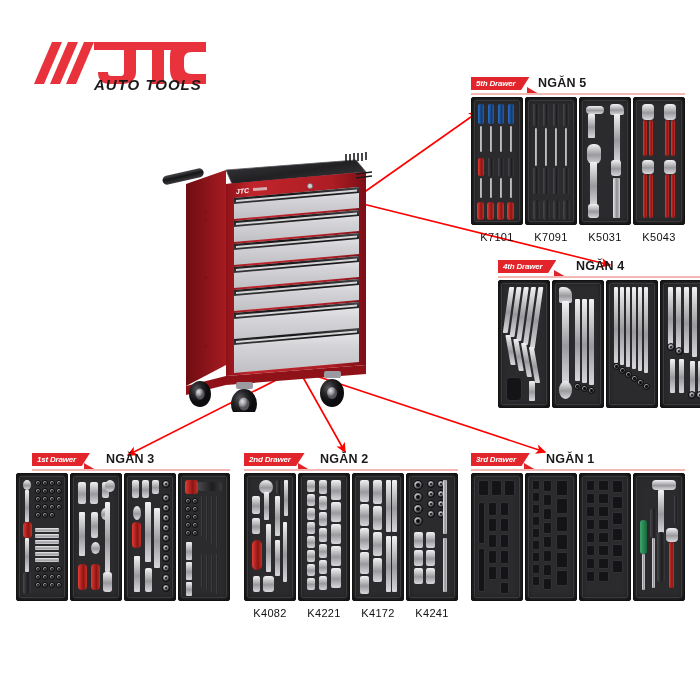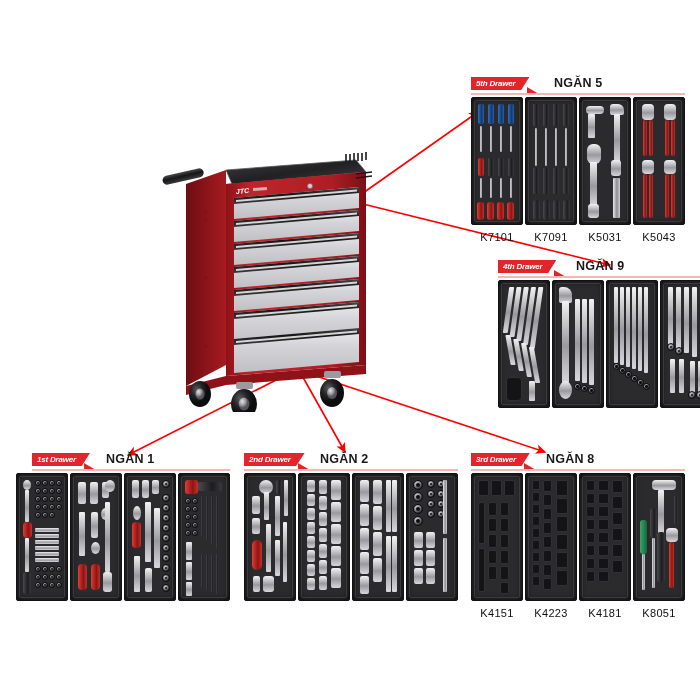--- a/index.html
+++ b/index.html
@@ -75,20 +75,37 @@
             background: radial-gradient(circle at 35% 30%, #cfcfd4 0%, #7d7d83 45%, #2a2a2d 75%, #151517 100%);
             border:1px solid #0d0d0f; }
   .socket i { position:absolute; inset:26%; border-radius:50%; background:#0c0c0e; display:block; }
   .slot { position:absolute; background:#141417; border:1px solid #313135; border-radius:2px; }
 </style>
 </head>
 <body>
 
 <div id="stage">
 
+  <div id="logo">
+    <svg width="180" height="56" viewBox="0 0 180 56">
+      <g fill="#E8323C">
+        <polygon points="2,48 20,6 30,6 12,48"></polygon>
+        <polygon points="18,48 36,6 46,6 28,48"></polygon>
+        <polygon points="34,48 52,6 62,6 44,48"></polygon>
+      </g>
+      <g fill="#E8323C">
+        <path d="M62,6 L104,6 L104,36 C104,44 98,48 90,48 L78,48 C70,48 66,44 66,36 L76,36 C76,39 77,40 80,40 L88,40 C91,40 92,39 92,36 L92,14 L62,14 Z"></path>
+        <path d="M100,6 L150,6 L150,14 L132,14 L132,48 L120,48 L120,14 L100,14 Z"></path>
+        <path d="M146,6 L174,6 L174,16 L160,16 C154,16 152,19 152,24 L152,30 C152,35 154,38 160,38 L174,38 L174,48 L150,48 C142,48 138,42 138,33 L138,21 C138,12 142,6 146,6 Z"></path>
+      </g>
+      <g fill="#1A1A1A" font-family="Liberation Sans, sans-serif" font-size="15" font-weight="bold" font-style="italic" letter-spacing="1">
+        <text x="62" y="54">AUTO TOOLS</text>
+      </g>
+    </svg>
+  </div>
 
   <svg id="arrows">
     <defs>
       <marker id="ah" markerWidth="7" markerHeight="7" refX="5.6" refY="3" orient="auto">
         <path d="M0,0 L6.5,3 L0,6 L1.6,3 Z" fill="#FF0000"></path>
       </marker>
     </defs>
     <g stroke="#FF0000" stroke-width="1.6" fill="none" marker-end="url(#ah)">
       <line x1="363" y1="193" x2="478" y2="112"></line>
       <line x1="363" y1="204" x2="610" y2="265"></line>
@@ -231,21 +248,21 @@
         <ellipse cx="172" cy="243" rx="5" ry="6" fill="url(#hub)"></ellipse>
         <rect x="164" y="221" width="17" height="7" rx="2" fill="#9a9aa0"></rect>
       </g>
     </svg>
   </div>
 
   <div class="panel" style="left:471px; top:76px; width:214px;">
     <div class="panel-head">
       <div class="badge">5th Drawer</div>
       <div class="badge-tail" style="left:56px;"></div>
-      <div class="ngan" style="left:83px;">NGĂN 5</div>
+      <div class="ngan" style="left:67px;">NGĂN 5</div>
       <div class="rule"></div>
     </div>
     <div class="trays" style="top:21px;">
 
       <div class="tray" style="width:52px;height:128px;">
           <div class="tray-inner">
         <div class="blueg" style="left:2px;top:2px;width:6px;height:20px"></div>
         <div class="blueg" style="left:12px;top:2px;width:6px;height:20px"></div>
         <div class="blueg" style="left:22px;top:2px;width:6px;height:20px"></div>
         <div class="blueg" style="left:32px;top:2px;width:6px;height:20px"></div>
@@ -325,21 +342,21 @@
       <div class="code" style="width:52px">K7091</div>
       <div class="code" style="width:52px">K5031</div>
       <div class="code" style="width:52px">K5043</div>
     </div>
   </div>
 
   <div class="panel" style="left:498px; top:259px; width:214px;">
     <div class="panel-head">
       <div class="badge">4th Drawer</div>
       <div class="badge-tail" style="left:56px;"></div>
-      <div class="ngan" style="left:78px;">NGĂN 9</div>
+      <div class="ngan" style="left:78px;">NGĂN 4</div>
       <div class="rule"></div>
     </div>
     <div class="trays" style="top:21px;">
       <div class="tray" style="width:52px;height:128px;">
           <div class="tray-inner">
         <div class="shine" style="left:3px;top:2px;width:5px;height:46px;transform:skewX(-8deg)"></div>
         <div class="shine" style="left:10px;top:2px;width:5px;height:50px;transform:skewX(-8deg)"></div>
         <div class="shine" style="left:17px;top:2px;width:5px;height:54px;transform:skewX(-8deg)"></div>
         <div class="shine" style="left:24px;top:2px;width:5px;height:58px;transform:skewX(-8deg)"></div>
         <div class="shine" style="left:31px;top:2px;width:5px;height:62px;transform:skewX(-8deg)"></div>
@@ -422,21 +439,21 @@
             </div>
       </div>
         </div>
     </div>
   </div>
 
   <div class="panel" style="left:16px; top:452px; width:214px;padding-left:16px;">
     <div class="panel-head">
       <div class="badge">1st Drawer</div>
       <div class="badge-tail" style="left:52px;"></div>
-      <div class="ngan" style="left:74px;">NGĂN 1</div>
+      <div class="ngan" style="left:74px;">NGĂN 3</div>
       <div class="rule"></div>
     </div>
     <div class="trays" style="top:21px;">
       <div class="tray" style="width:52px;height:128px;">
           <div class="tray-inner">
         <div class="shine" style="left:2px;top:2px;width:8px;height:10px;border-radius:50%"></div>
         <div class="shine" style="left:4px;top:12px;width:4px;height:32px"></div>
         <div class="redg" style="left:2px;top:44px;width:9px;height:16px;border-radius:4px"></div>
         <div class="shine" style="left:4px;top:60px;width:4px;height:34px"></div>
         <div class="dark" style="left:2px;top:94px;width:8px;height:22px;border-radius:3px"></div>
@@ -761,27 +778,33 @@
         <div class="shine" style="left:3px;top:72px;width:9px;height:16px;border-radius:2px"></div>
         <div class="shine" style="left:3px;top:90px;width:9px;height:16px;border-radius:2px"></div>
         <div class="shine" style="left:15px;top:54px;width:9px;height:16px;border-radius:2px"></div>
         <div class="shine" style="left:15px;top:72px;width:9px;height:16px;border-radius:2px"></div>
         <div class="shine" style="left:15px;top:90px;width:9px;height:16px;border-radius:2px"></div>
         <div class="shineV" style="left:32px;top:2px;width:4px;height:54px"></div>
         <div class="shineV" style="left:32px;top:60px;width:4px;height:54px"></div>
       </div>
         </div>
     </div>
+    <div class="codes" style="top:155px;">
+      <div class="code" style="width:52px">K4082</div>
+      <div class="code" style="width:52px">K4221</div>
+      <div class="code" style="width:52px">K4172</div>
+      <div class="code" style="width:52px">K4241</div>
+    </div>
   </div>
 
   <div class="panel" style="left:471px; top:452px; width:214px;">
     <div class="panel-head">
       <div class="badge">3rd Drawer</div>
       <div class="badge-tail" style="left:53px;"></div>
-      <div class="ngan" style="left:75px;">NGĂN 8</div>
+      <div class="ngan" style="left:75px;">NGĂN 1</div>
       <div class="rule"></div>
     </div>
     <div class="trays" style="top:21px;">
       <div class="tray" style="width:52px;height:128px;">
           <div class="tray-inner">
         <div class="slot" style="left:2px;top:2px;width:11px;height:16px"></div>
         <div class="slot" style="left:15px;top:2px;width:11px;height:16px"></div>
         <div class="slot" style="left:28px;top:2px;width:11px;height:16px"></div>
         <div class="slot" style="left:2px;top:24px;width:7px;height:42px"></div>
         <div class="slot" style="left:2px;top:70px;width:7px;height:44px"></div>
@@ -859,21 +882,15 @@
         <div style="position:absolute;left:2px;top:42px;width:7px;height:34px;background:linear-gradient(90deg,#3da36a,#14683c);border-radius:3px"></div>
         <div class="shineV" style="left:4px;top:76px;width:3px;height:36px"></div>
         <div class="dark" style="left:12px;top:30px;width:7px;height:30px;border-radius:3px"></div>
         <div class="shineV" style="left:14px;top:60px;width:3px;height:50px"></div>
         <div class="shine" style="left:28px;top:50px;width:12px;height:14px;border-radius:4px"></div>
         <div class="redg" style="left:31px;top:64px;width:5px;height:46px"></div>
         <div class="dark" style="left:36px;top:18px;width:4px;height:28px"></div>
       </div>
         </div>
     </div>
-    <div class="codes" style="top:155px;">
-      <div class="code" style="width:52px">K4151</div>
-      <div class="code" style="width:52px">K4223</div>
-      <div class="code" style="width:52px">K4181</div>
-      <div class="code" style="width:52px">K8051</div>
-    </div>
   </div>
 
 </div>
 
 </body></html>

